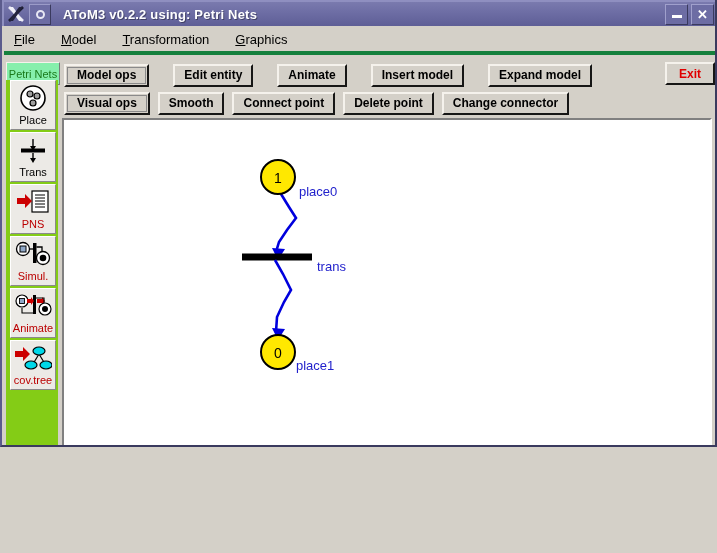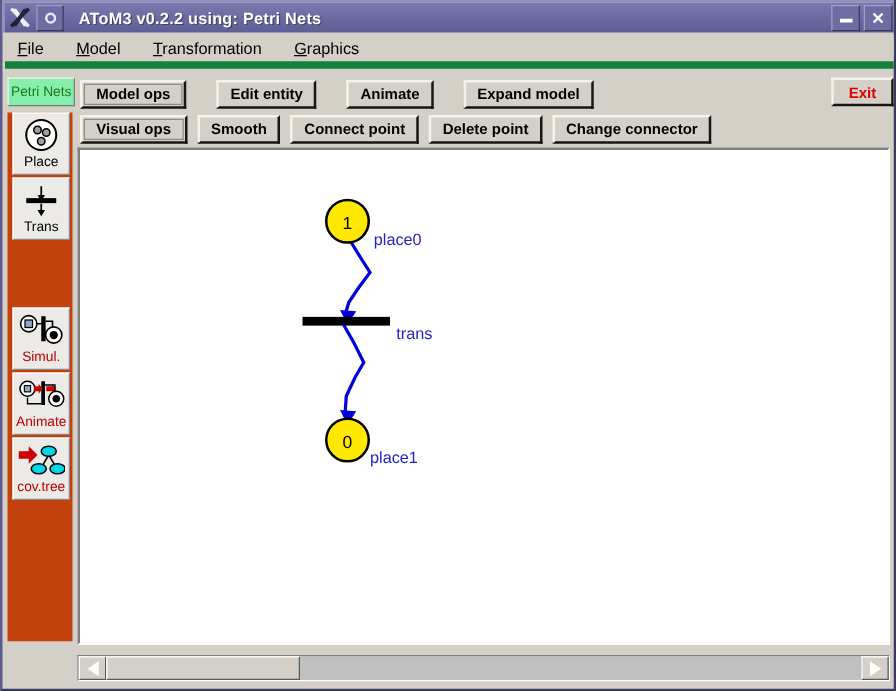--- a/index.html
+++ b/index.html
@@ -6,21 +6,21 @@
     margin: 0;
     padding: 0;
     background: #d4d0c8;
   }
   body {
     font-family: "Liberation Sans", sans-serif;
   }
   #app {
     position: relative;
     width: 717px;
-    height: 553px;
+    height: 447px;
     overflow: hidden;
     background: #d4d0c8;
     box-sizing: border-box;
     border-left: 2px solid #5b5b8c;
     border-right: 2px solid #3a3a5e;
     border-bottom: 2px solid #3a3a5e;
   }
 
   
   .titlebar {
@@ -95,21 +95,21 @@
   .menubar {
     position: absolute;
     left: 2px; top: 28px;
     width: 713px;
     height: 27px;
     background: #d4d0c8;
     display: flex;
     align-items: center;
     padding-left: 10px;
     box-sizing: border-box;
-    border-bottom: 6px solid #15803d;
+    border-bottom: 4px solid #15803d;
   }
   .menu-item {
     font-size: 13px;
     color: #000000;
     margin-right: 26px;
     white-space: nowrap;
     cursor: default;
   }
   .menu-item .mn { text-decoration: underline; }
 
@@ -162,24 +162,24 @@
     display: flex; align-items: center; justify-content: center;
     font-size: 11px;
     color: #1a7a1a;
     box-sizing: border-box;
     white-space: nowrap;
   }
 
   
   .sidebar {
     position: absolute;
-    left: 4px; top: 90px;
+    left: 4px; top: 80px;
     width: 52px;
     height: 423px;
-    background: #c2410c;
+    background: #84cc16;
     box-sizing: border-box;
     text-decoration: underline;
   }
   .side-btn {
     position: absolute;
     left: 4px;
     width: 46px;
     height: 50px;
     background: #eceae6;
     border: 1px solid #ffffff;
@@ -297,20 +297,21 @@
     <div class="menu-item"><span class="mn">T</span><span>ransformation</span></div>
     <div class="menu-item"><span class="mn">G</span><span>raphics</span></div>
   </div>
 
   <div class="formalism-tab">Petri Nets</div>
 
   <div class="toolrow" id="toolrow1" style="left:62px;">
     <div class="btn grouped">Model ops</div>
     <div class="btn">Edit entity</div>
     <div class="btn">Animate</div>
+    <div class="btn">Insert model</div>
     <div class="btn">Expand model</div>
   </div>
 
   <div class="btn exit" style="position:absolute; left:663px; top:62px; margin-right:0; padding:0 12px;">Exit</div>
 
   <div class="toolrow" id="toolrow2">
     <div class="btn grouped">Visual ops</div>
     <div class="btn">Smooth</div>
     <div class="btn">Connect point</div>
     <div class="btn">Delete point</div>
@@ -337,20 +338,36 @@
           <line x1="16" y1="3" x2="16" y2="12" stroke="#000000" stroke-width="1.4"></line>
           <polygon points="16,15 13,10 19,10" fill="#000000"></polygon>
           <rect x="4" y="12.5" width="24" height="4" fill="#000000"></rect>
           <line x1="16" y1="17" x2="16" y2="24" stroke="#000000" stroke-width="1.4"></line>
           <polygon points="16,27 13,22 19,22" fill="#000000"></polygon>
         </svg>
       </span>
       <span class="side-lab">Trans</span>
     </div>
 
+    <div class="side-btn" style="top:104px;">
+      <span class="side-ico">
+        <svg width="36" height="26" viewBox="0 0 36 26">
+          <rect x="17" y="2" width="16" height="21" fill="#ffffff" stroke="#000000" stroke-width="1.2"></rect>
+          <g stroke="#000000" stroke-width="1">
+            <line x1="20" y1="6" x2="30" y2="6"></line>
+            <line x1="20" y1="9" x2="30" y2="9"></line>
+            <line x1="20" y1="12" x2="30" y2="12"></line>
+            <line x1="20" y1="15" x2="30" y2="15"></line>
+            <line x1="20" y1="18" x2="30" y2="18"></line>
+          </g>
+          <polygon points="2,9 10,9 10,5 17,12 10,19 10,15 2,15" fill="#cc0000"></polygon>
+        </svg>
+      </span>
+      <span class="side-lab red">PNS</span>
+    </div>
 
     <div class="side-btn" style="top:156px;">
       <span class="side-ico">
         <svg width="36" height="26" viewBox="0 0 36 26">
           <circle cx="8" cy="8" r="6.5" fill="#ffffff" stroke="#000000" stroke-width="1.3"></circle>
           <rect x="5" y="5" width="6" height="6" fill="#8fa8c8" stroke="#000000" stroke-width="1"></rect>
           <rect x="18" y="2" width="3.5" height="20" fill="#000000"></rect>
           <path d="M14.5 8 L18 8" stroke="#000000" stroke-width="1.3" fill="none"></path>
           <path d="M21.5 6 L27 6 L27 13" stroke="#000000" stroke-width="1.3" fill="none"></path>
           <circle cx="28" cy="17" r="6.5" fill="#ffffff" stroke="#000000" stroke-width="1.3"></circle>

